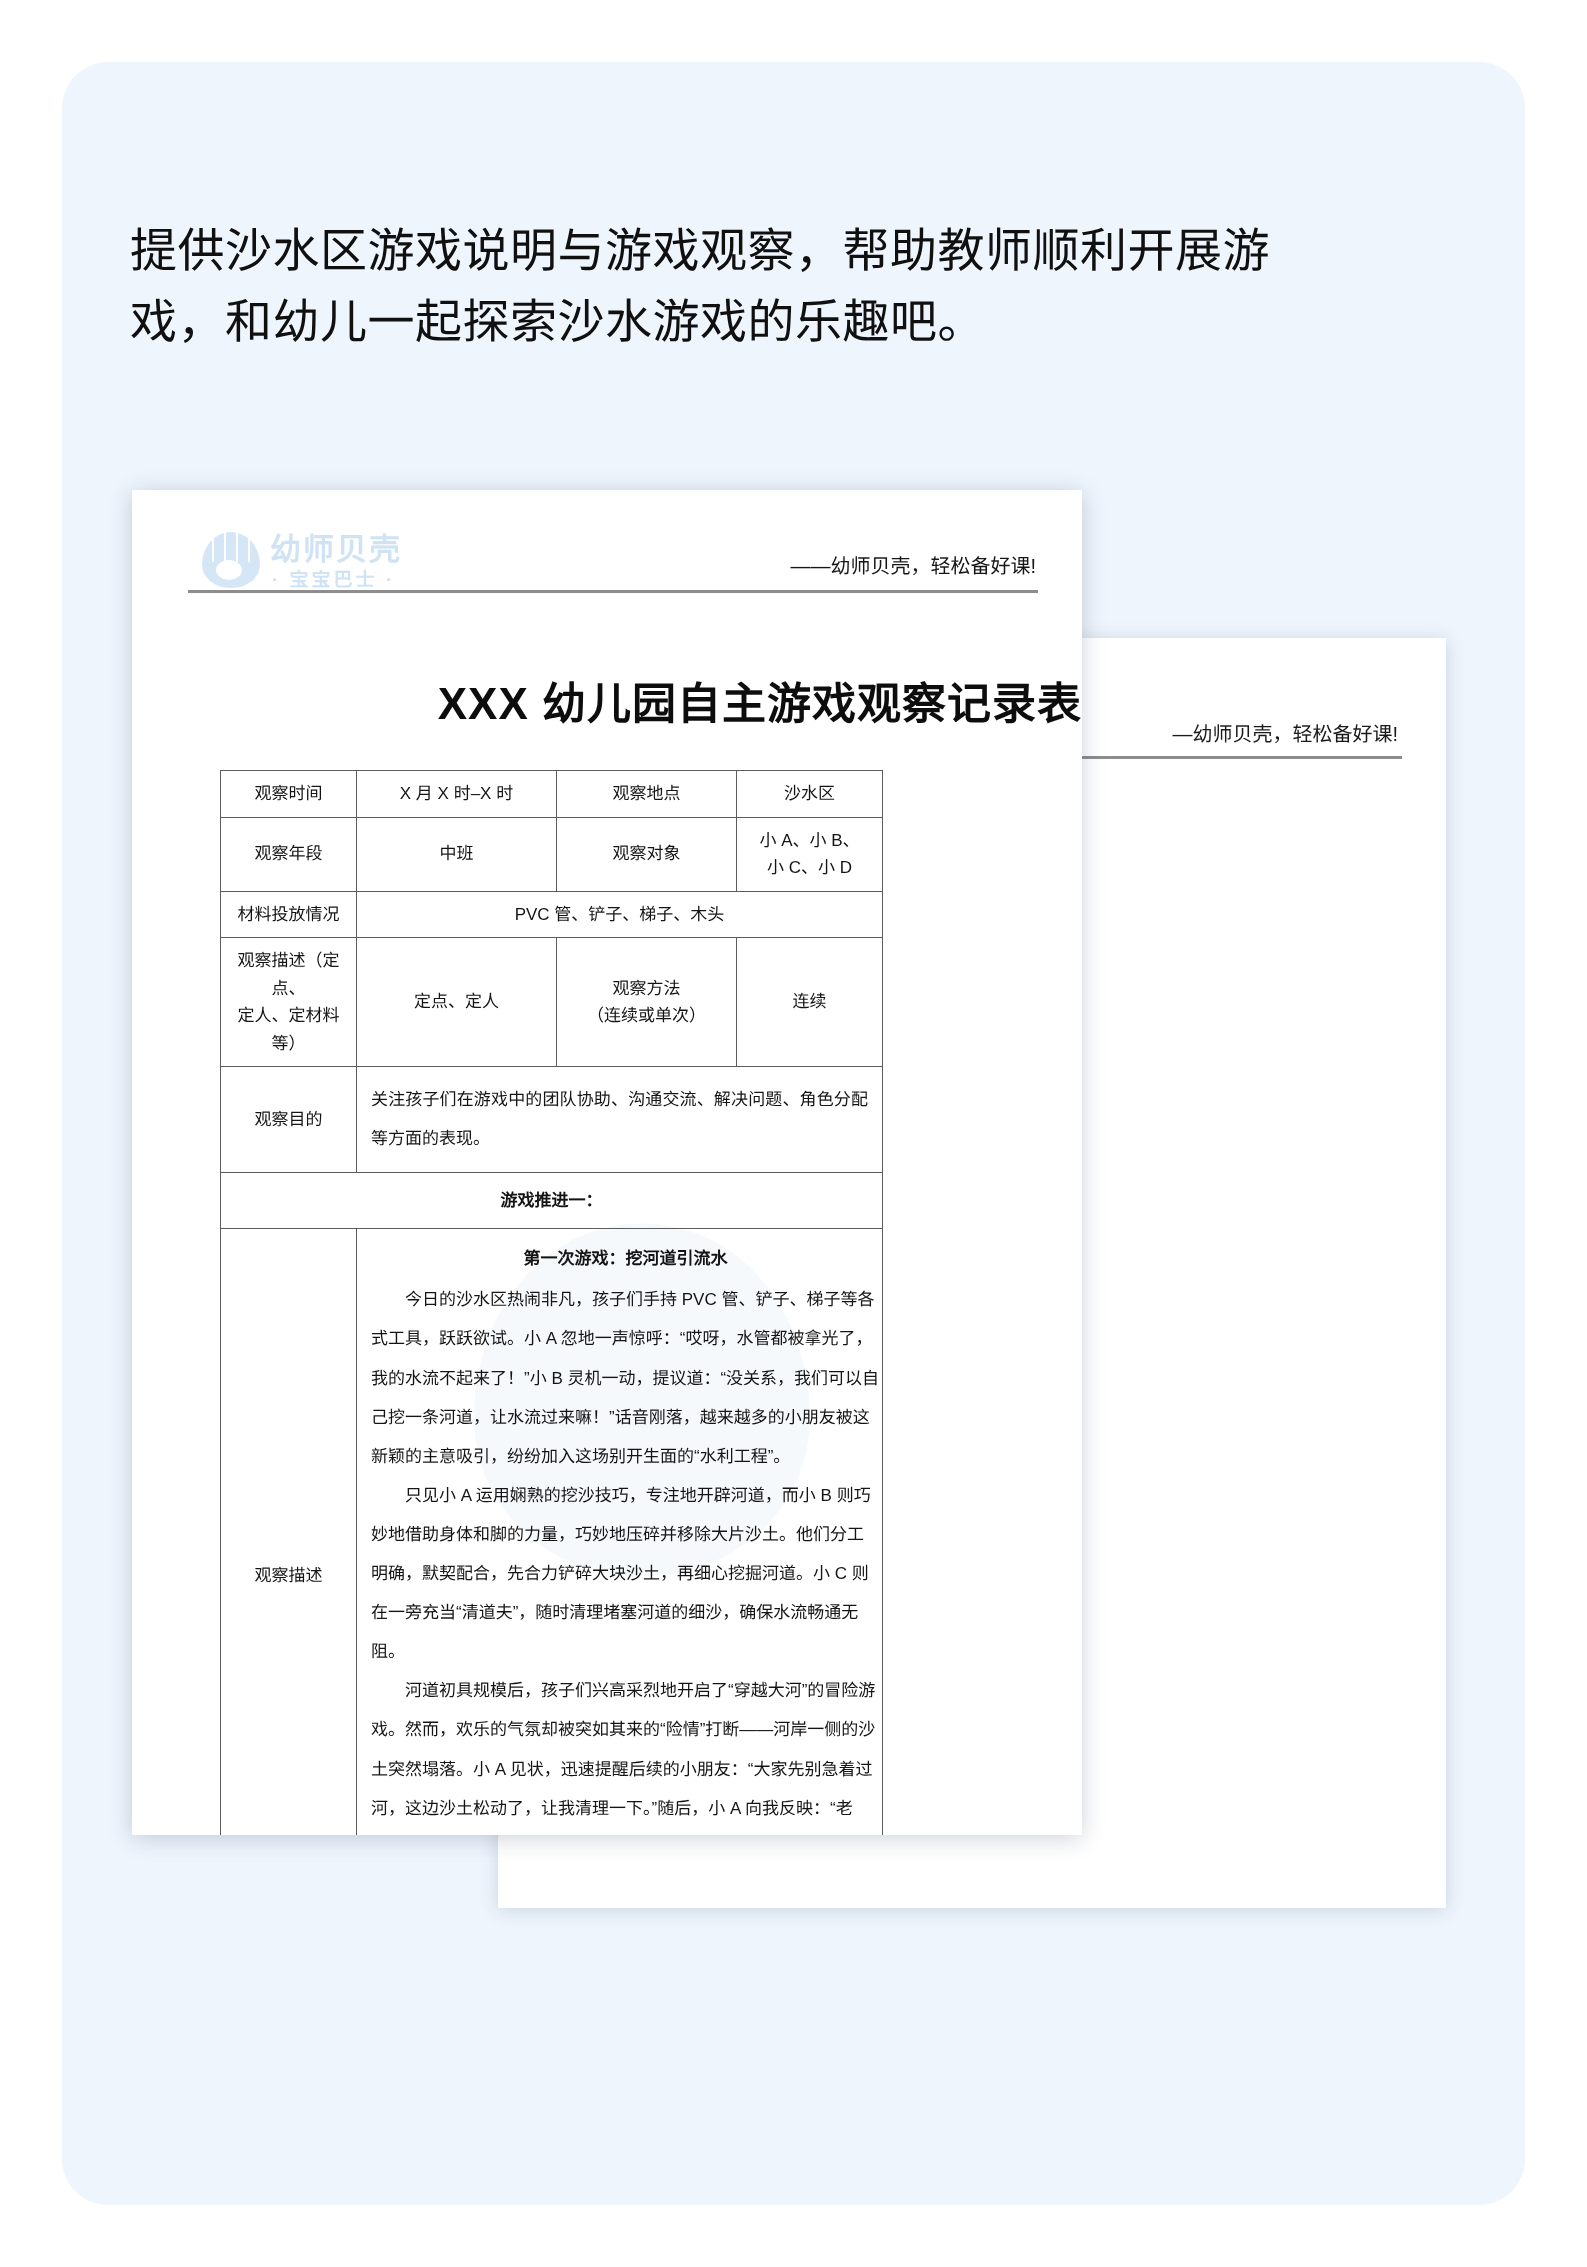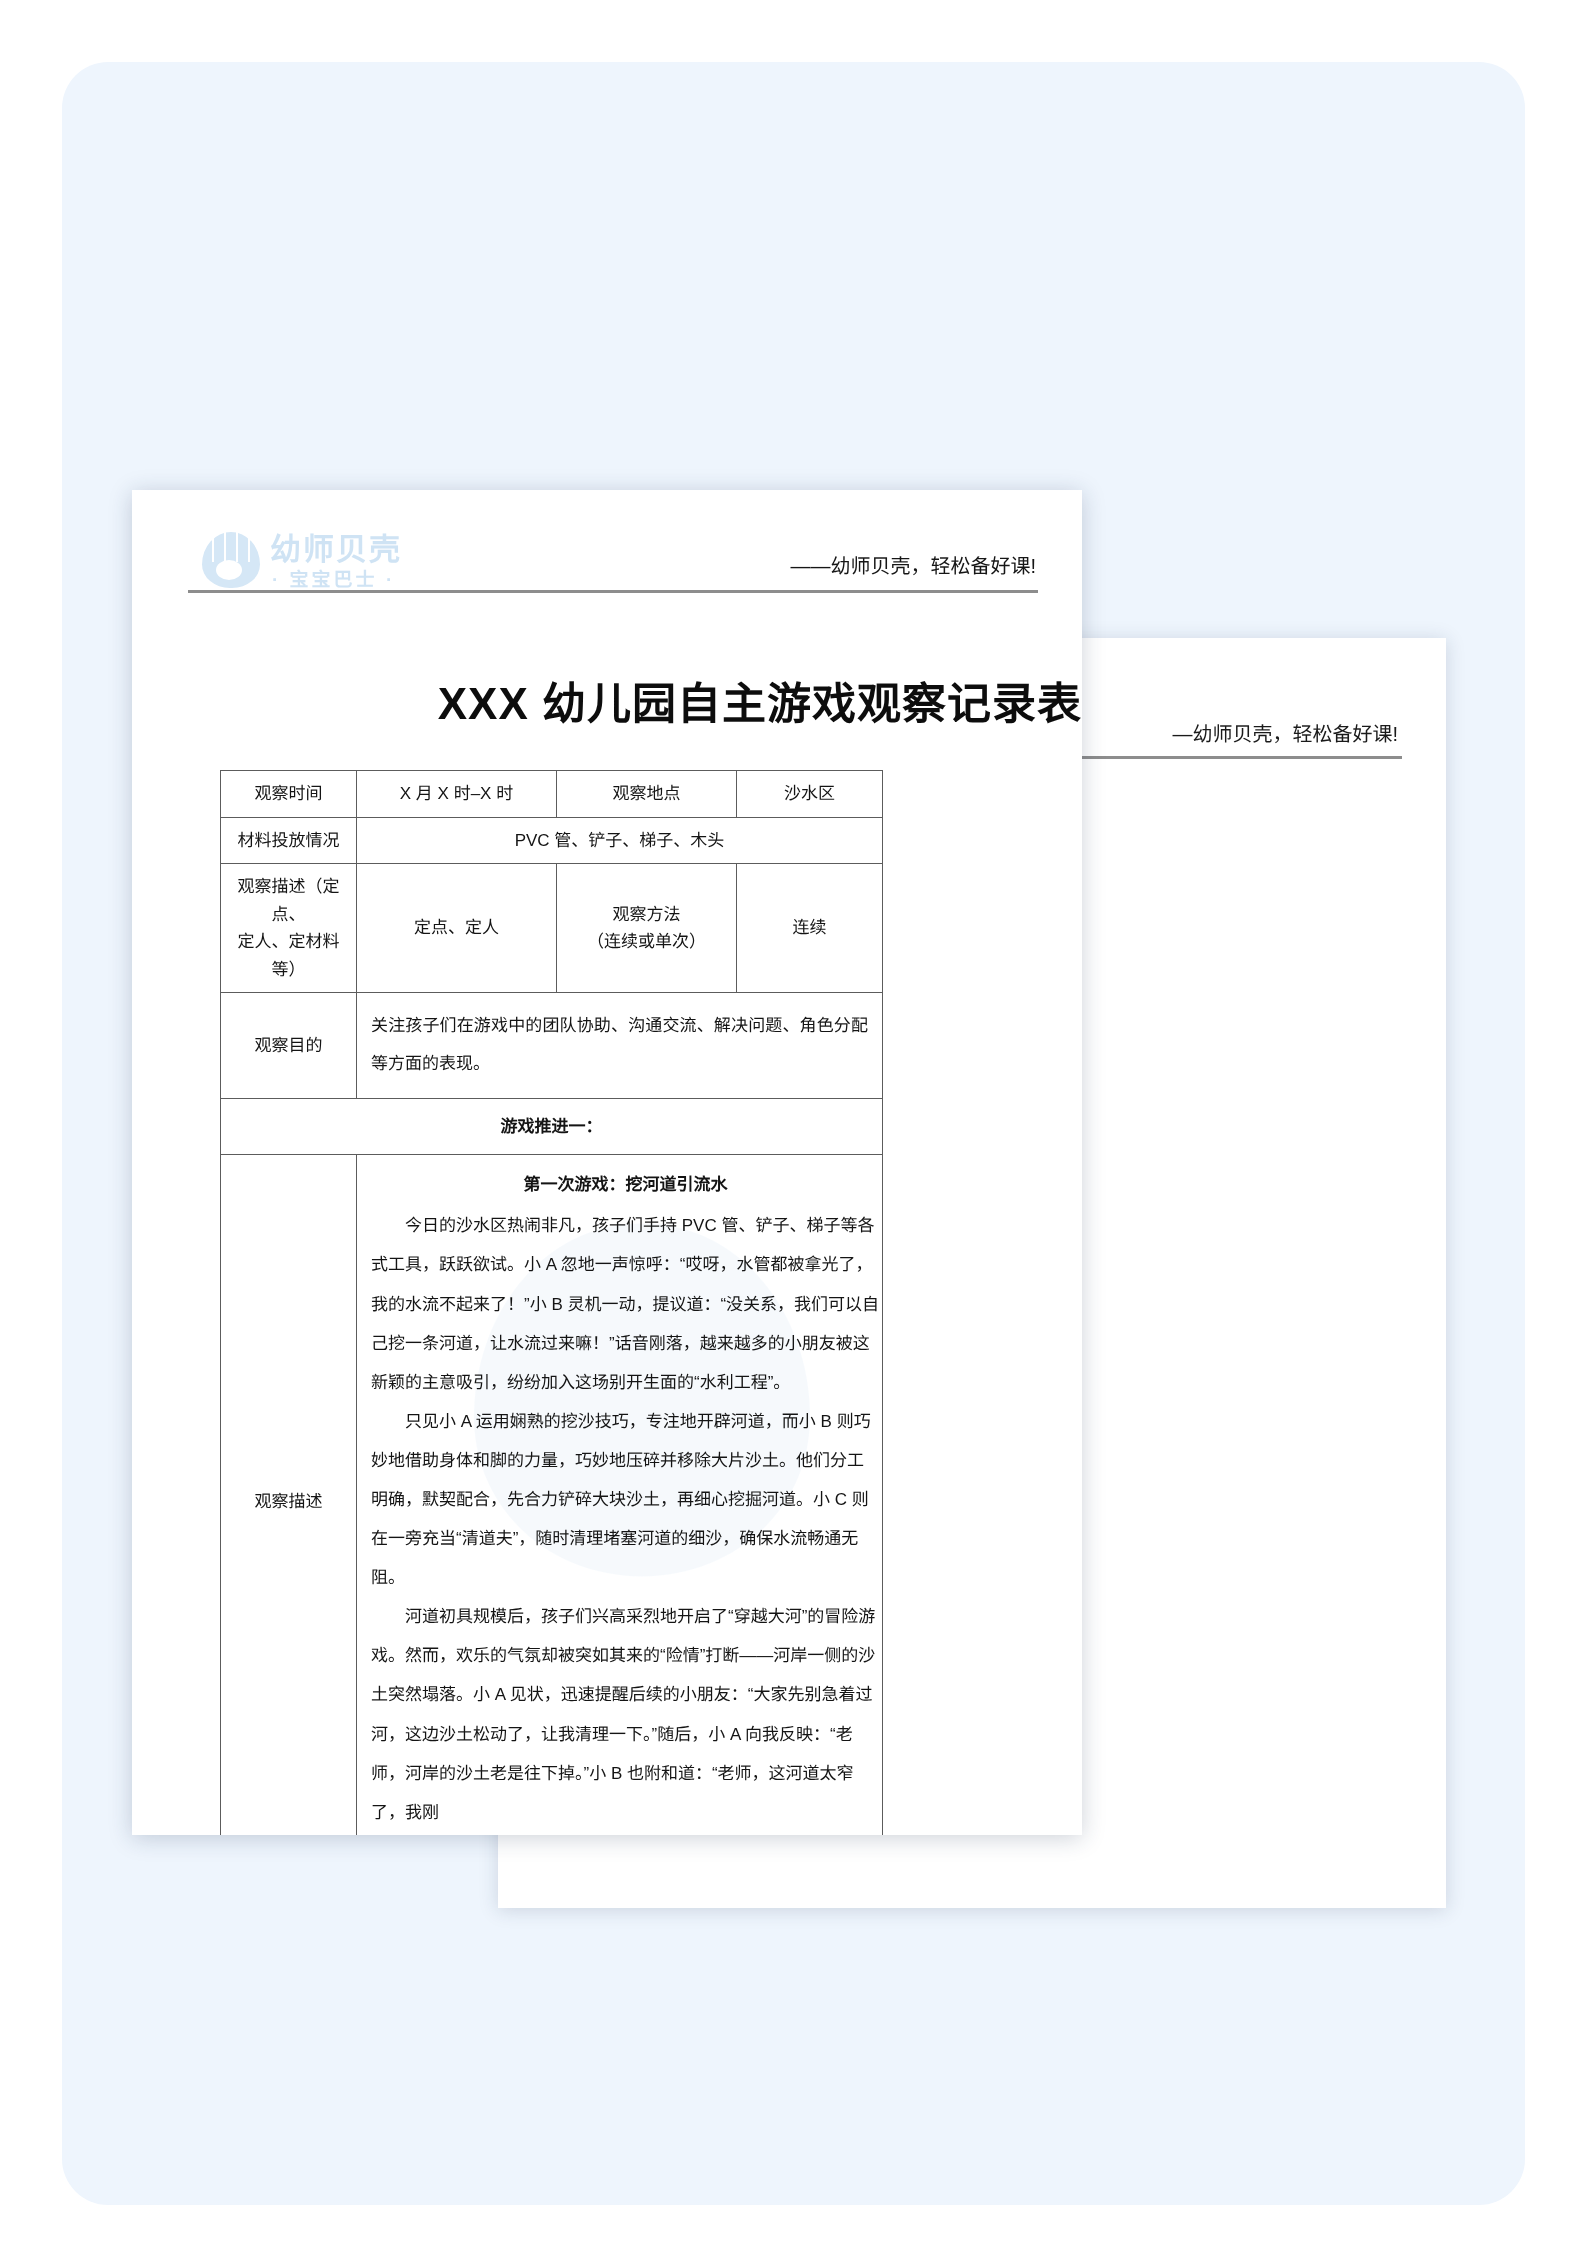--- a/index.html
+++ b/index.html
@@ -247,20 +247,24 @@
     pointer-events: none;
   }
 </style>
 </head>
 <body>
 
 <div id="stage">
 
   <div class="card"></div>
 
+  <div class="headline">
+    <span class="headline-line">提供沙水区游戏说明与游戏观察，帮助教师顺利开展游</span>
+    <span class="headline-line">戏，和幼儿一起探索沙水游戏的乐趣吧。</span>
+  </div>
 
   <div class="sheet" id="sheet-back">
     <div class="b-tagline">—幼师贝壳，轻松备好课!</div>
     <div class="b-rule"></div>
     <div class="b-title">班沙水区自主游戏</div>
     <div class="b-body">
       <p>表达，应绝对尊重幼儿的意愿。”</p>
       <p>幼儿。”沙水游戏深受幼儿的喜</p>
       <p>及各种辅助材料来进行构造的一</p>
       <p>既定玩法的原材料，对于幼儿而</p>
@@ -297,20 +301,29 @@
 
     <table class="rec-table">
       <tbody>
         <tr>
           <td class="lbl">观察时间</td>
           <td class="mid">X 月 X 时–X 时</td>
           <td class="lbl3">观察地点</td>
           <td class="val4">沙水区</td>
         </tr>
         <tr>
+          <td class="lbl">观察年段</td>
+          <td class="mid">中班</td>
+          <td class="lbl3">观察对象</td>
+          <td class="val4">
+            <div>小 A、小 B、</div>
+            <div>小 C、小 D</div>
+          </td>
+        </tr>
+        <tr>
           <td class="lbl">材料投放情况</td>
           <td colspan="3">PVC 管、铲子、梯子、木头</td>
         </tr>
         <tr>
           <td class="lbl">
             <div>观察描述（定点、</div>
             <div>定人、定材料等）</div>
           </td>
           <td class="mid">定点、定人</td>
           <td class="lbl3">

